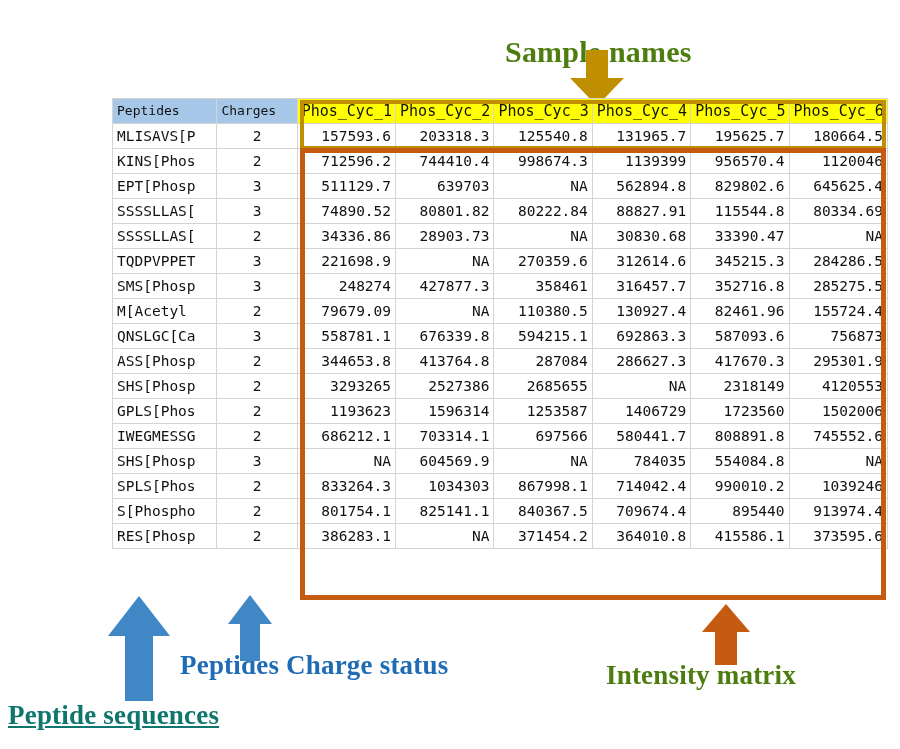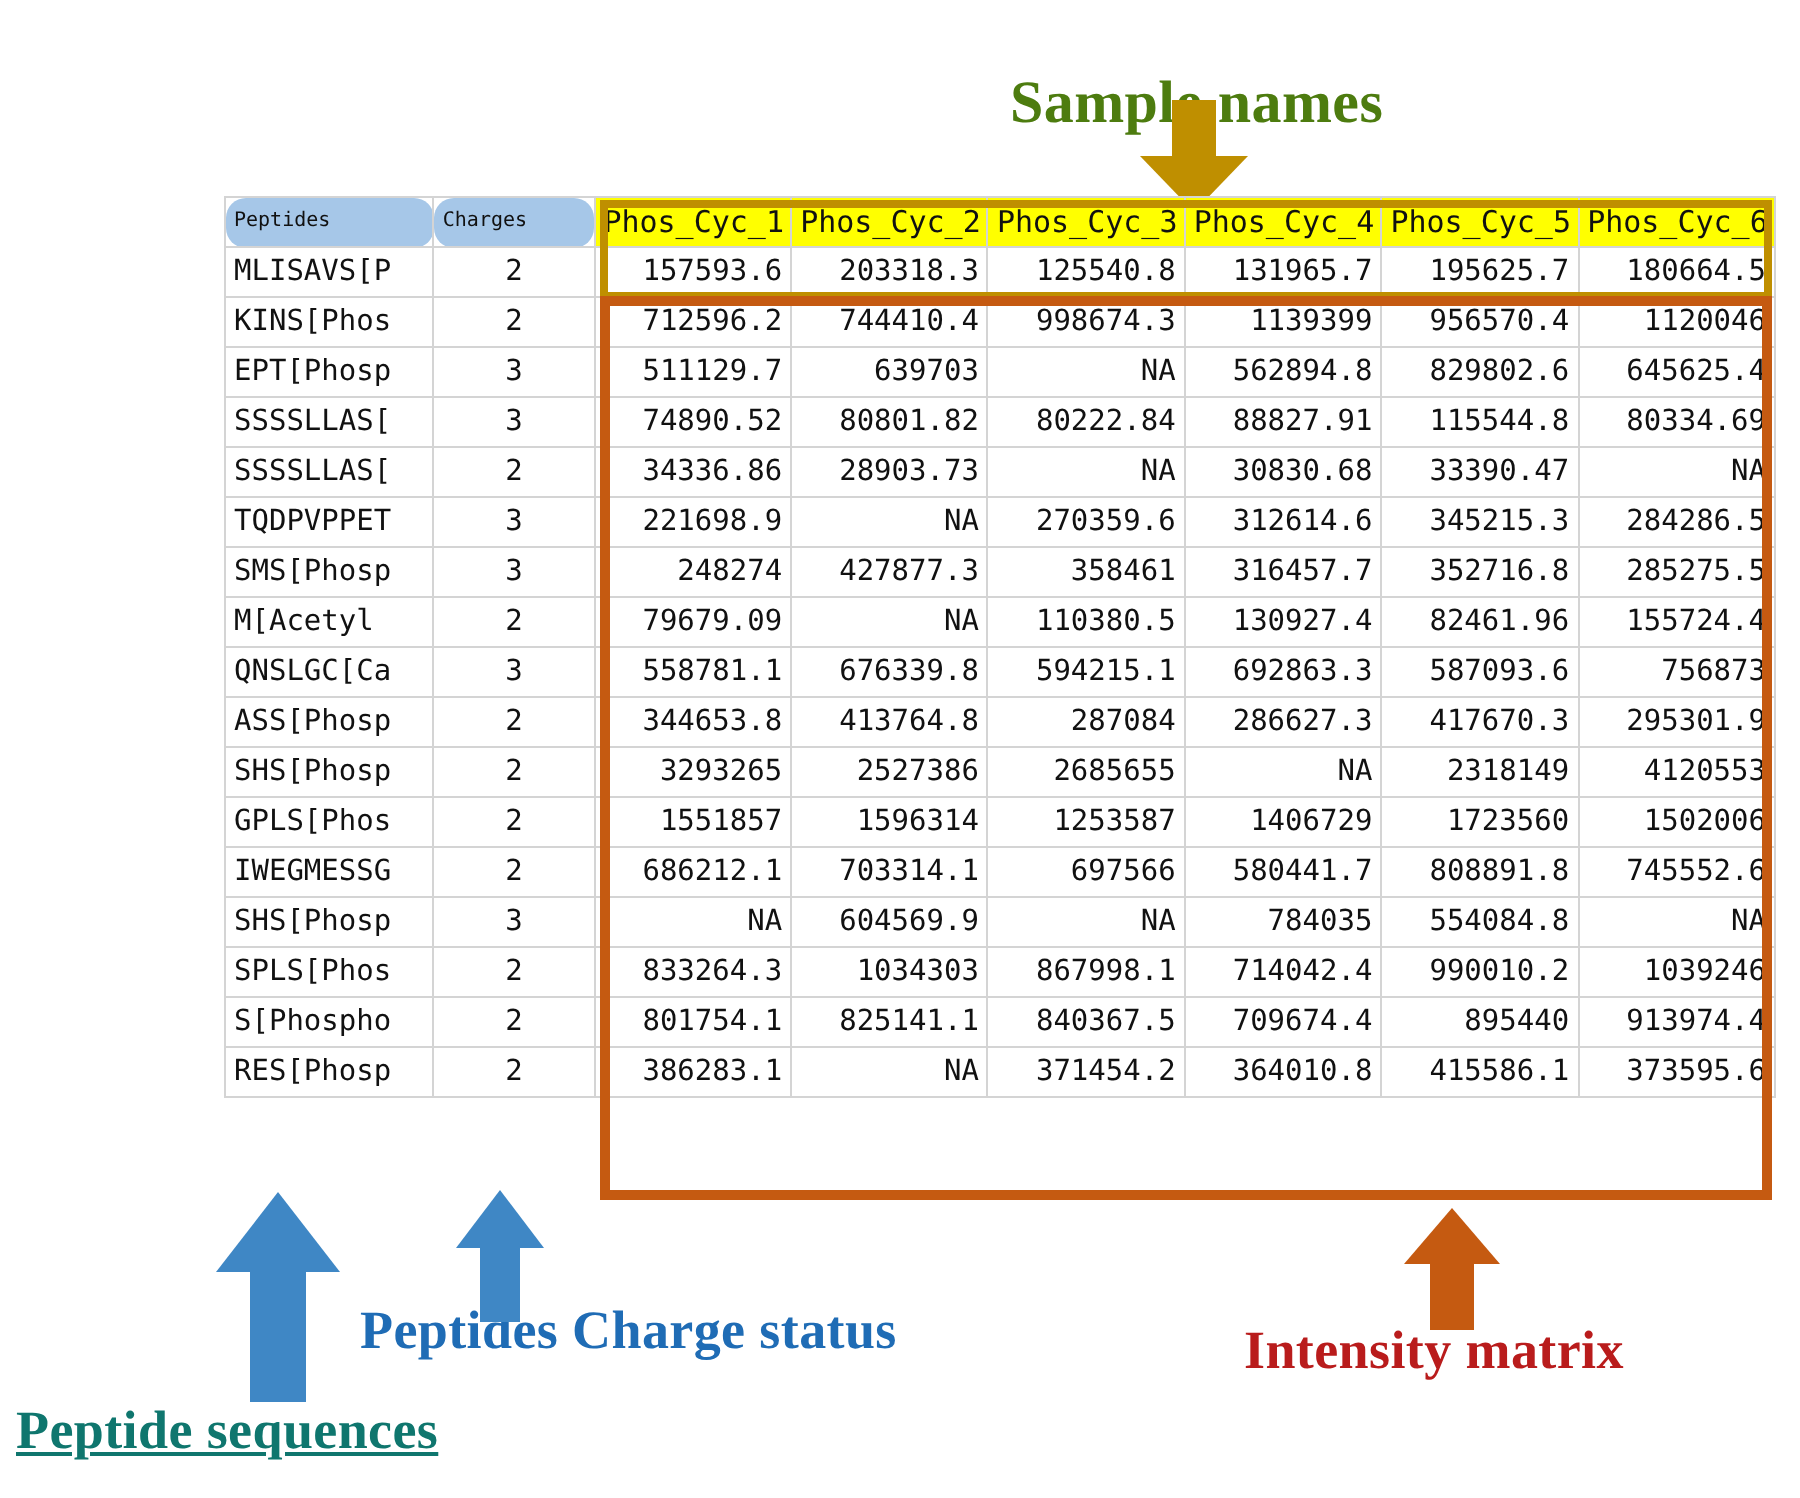--- a/index.html
+++ b/index.html
@@ -40,22 +40,21 @@
   #peptide-charge-label {
     left: 180px;
     top: 650px;
     font-size: 27px;
     color: #1f6cb5;
   }
   #intensity-matrix-label {
     left: 606px;
     top: 660px;
     font-size: 27px;
-    color: #b91c1c;
-    margin-left: 16px;
+    color: #4d7c0f;
   }
 
   
   .arrow {
     position: absolute;
   }
   .arrow .head {
     position: absolute;
     width: 0;
     height: 0;
@@ -140,22 +139,21 @@
   }
   .col-pep   { width: 104px; }
   .col-chg   { width: 80px;  }
   .col-data  { width: 98px;  }
 
   thead th.hdr-left {
     background: #a6c7e8;
     text-align: left;
     height: 48px;
     vertical-align: middle;
-    font-size: 10px;
-    border-radius: 10px;
+    font-size: 13px;
   }
   thead th.hdr-sample {
     background: #ffff00;
     text-align: center;
     height: 48px;
     vertical-align: middle;
     font-size: 15px;
     white-space: normal;
     word-break: break-all;
     line-height: 21px;
@@ -359,21 +357,21 @@
         <td class="cell-num">3293265</td>
         <td class="cell-num">2527386</td>
         <td class="cell-num">2685655</td>
         <td class="cell-num na">NA</td>
         <td class="cell-num">2318149</td>
         <td class="cell-num">4120553</td>
       </tr>
       <tr>
         <td class="cell-pep">GPLS[Phos</td>
         <td class="cell-chg">2</td>
-        <td class="cell-num">1551857</td>
+        <td class="cell-num">1193623</td>
         <td class="cell-num">1596314</td>
         <td class="cell-num">1253587</td>
         <td class="cell-num">1406729</td>
         <td class="cell-num">1723560</td>
         <td class="cell-num">1502006</td>
       </tr>
       <tr>
         <td class="cell-pep">IWEGMESSG</td>
         <td class="cell-chg">2</td>
         <td class="cell-num">686212.1</td>

